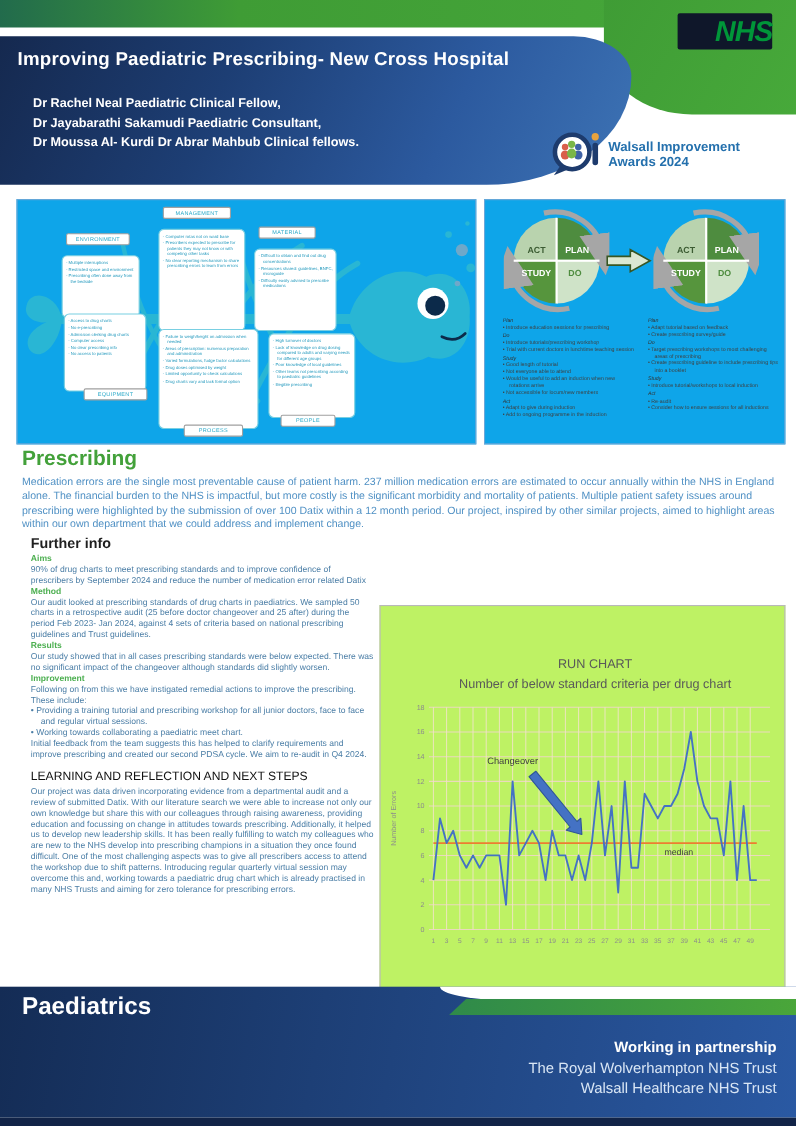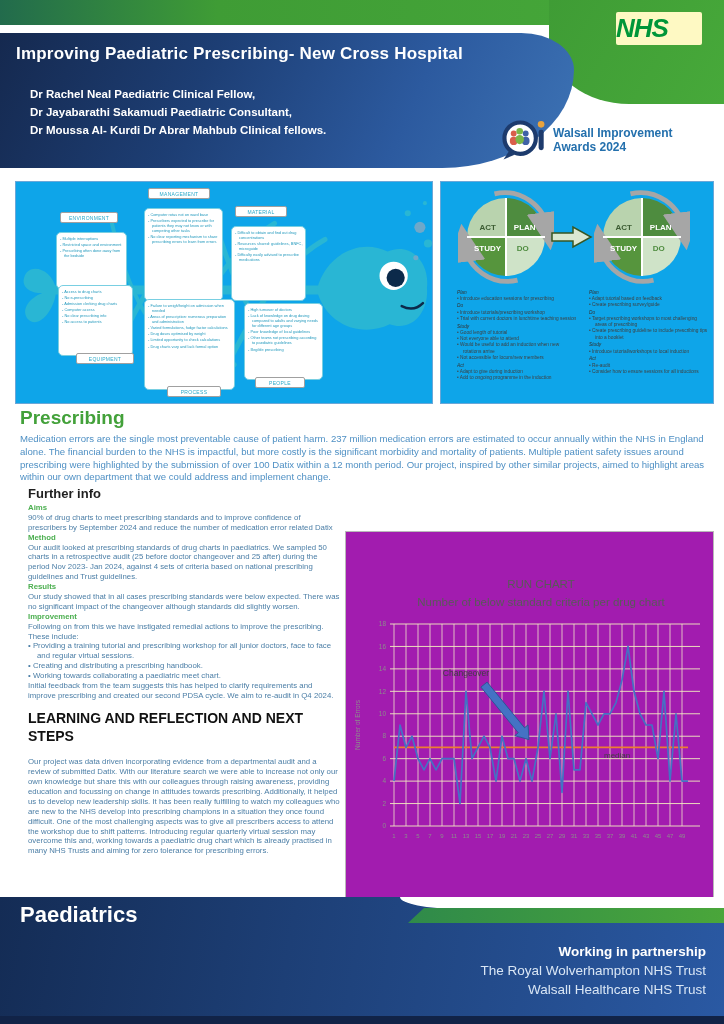--- a/index.html
+++ b/index.html
@@ -8,22 +8,22 @@
   
   .band-green-top{position:absolute;left:0;top:8;width:724px;height:25px;
      background:linear-gradient(90deg,#226b4c 0%,#3f9c35 30%,#47a93a 100%);}
   .green-corner{position:absolute;right:0;top:8;width:175px;height:104px;
      background:linear-gradient(120deg,#3f9c35,#47a93a);border-bottom-left-radius:80px 62px;}
   .banner-blue{position:absolute;left:0;top:33px;width:574px;height:135px;
      background:linear-gradient(115deg,#15294f 0%,#1d3e74 35%,#2c5a9f 70%,#3d73b5 100%);
      border-top-right-radius:60px 42px;border-bottom-right-radius:150px 112px;}
   .poster-title{position:absolute;left:16px;top:44px;color:#fff;font-size:17px;font-weight:bold;letter-spacing:.2px;}
   .authors{position:absolute;left:30px;top:86px;color:#fff;font-size:11.5px;font-weight:bold;line-height:1.55;}
-  .nhs-box{position:absolute;right:22px;top:12px;width:86px;height:33px;background:#fef9c3;border-radius:2px;
-     display:flex;align-items:center;justify-content:flex-start;}
+  .nhs-box{position:absolute;right:22px;top:12px;width:86px;height:33px;background:#0f172a;border-radius:2px;
+     display:flex;align-items:center;justify-content:flex-end;}
   .nhs-box span{color:#009639;font-size:26px;font-weight:900;font-style:italic;letter-spacing:-1px;}
   .qi-logo{position:absolute;left:498px;top:116px;display:flex;align-items:center;gap:7px;}
   .qi-text{font-size:12px;font-weight:bold;color:#2470ad;line-height:1.2;}
   
   .panel{position:absolute;background:#0ea5e9;border:1.5px solid #6aa7d8;}
   .fish-panel{left:15px;top:181px;width:416px;height:221px;}
   .pdsa-panel{left:440px;top:181px;width:272px;height:221px;}
   .fish-svg{position:absolute;left:0;top:0;width:100%;height:100%;}
   .fb-label{position:absolute;background:#fff;border:.8px solid #a0a0a0;border-radius:2px;
      font-size:5px;color:#29a9c9;text-align:center;padding:1.5px 1px;letter-spacing:.3px;z-index:3;}
@@ -44,23 +44,23 @@
   .pdsa-col{position:absolute;width:120px;font-size:4.8px;color:#3f3f3f;line-height:1.3;overflow:hidden;}
   .pdsa-col .sec{font-style:italic;color:#333;margin-top:1.5px;}
   .pdsa-col .itm{padding-left:6px;text-indent:-6px;}
   
   .intro-head{position:absolute;left:20px;top:407px;font-size:19px;font-weight:bold;color:#43a13a;}
   .intro-text{position:absolute;left:20px;top:433px;width:690px;font-size:9.6px;color:#4f90c4;line-height:1.33;}
   .further-head{position:absolute;left:28px;top:486px;font-size:13px;font-weight:bold;color:#1f1f1f;}
   .left-col{position:absolute;left:28px;top:503px;width:312px;font-size:7.8px;color:#4b7ea6;line-height:1.27;}
   .left-col .sec-t{color:#4caf50;font-weight:bold;}
   .left-col .blt{padding-left:9px;text-indent:-9px;}
-  .learn-t{font-size:14px;font-weight:bold;color:#111;margin-top:9px;margin-bottom:12px;}
-  
-  .chart-panel{position:absolute;left:345px;top:531px;width:367px;height:368px;background:#a21caf;border:1px solid #b9b9b9;}
+  .learn-t{font-size:11px;font-weight:normal;color:#111;margin-top:9px;margin-bottom:1px;}
+  
+  .chart-panel{position:absolute;left:345px;top:550px;width:367px;height:368px;background:#bef264;border:1px solid #b9b9b9;}
   
   .footer{position:absolute;left:0;top:897px;width:724px;height:119px;
      background:linear-gradient(100deg,#142c55 0%,#1d3f76 40%,#2a59a3 100%);}
   .foot-notch{position:absolute;left:400px;top:0;width:324px;height:12px;background:#fff;border-bottom-left-radius:60px 12px;}
   .foot-green{position:absolute;left:408px;top:11px;width:316px;height:15px;
      background:linear-gradient(90deg,#2f8a4a,#4aa63a);clip-path:polygon(16px 0,100% 0,100% 100%,0 100%);}
   .dept{position:absolute;left:20px;top:5px;color:#fff;font-size:22px;font-weight:bold;}
   .partner{position:absolute;right:18px;top:46px;text-align:right;line-height:1.4;}
   .partner .p1{color:#fff;font-size:13.5px;font-weight:bold;}
   .partner .trust{color:#d9e6f5;font-size:13.5px;}
@@ -243,28 +243,27 @@
   </div>
 
   <div class="intro-head">Prescribing</div>
   <div class="intro-text">Medication errors are the single most preventable cause of patient harm.  237 million medication errors are estimated to occur annually within the NHS in England alone. The financial burden to the NHS is impactful, but more costly is the significant morbidity and mortality of patients. Multiple patient safety issues around prescribing were highlighted by the submission of over 100 Datix within a 12 month period. Our project, inspired by other similar projects, aimed to highlight areas within our own department that we could address and implement change.</div>
 
   <div class="further-head">Further info</div>
   <div class="left-col">
     <div class="sec-t">Aims</div>
     <div>90% of drug charts to meet prescribing standards and to improve confidence of prescribers by September 2024 and reduce the number of medication error related Datix</div>
     <div class="sec-t">Method</div>
-    <div>Our audit looked at prescribing standards of drug charts in paediatrics. We sampled 50 charts in a retrospective audit (25 before doctor changeover and 25 after) during the period Nov 2023- Jan 2024, against 4 sets of criteria based on national prescribing guidelines and Trust guidelines.</div>
+    <div>Our audit looked at prescribing standards of drug charts in paediatrics. We sampled 50 charts in a retrospective audit (25 before doctor changeover and 25 after) during the period Feb 2023- Jan 2024, against 4 sets of criteria based on national prescribing guidelines and Trust guidelines.</div>
     <div class="sec-t">Results</div>
     <div>Our study showed that in all cases prescribing standards were below expected.  There was no significant impact of the changeover although standards did slightly worsen.</div>
     <div class="sec-t">Improvement</div>
     <div>Following on from this we have instigated remedial actions to improve the prescribing. These include:</div>
     <div id="imp-bullets">
         <div class="blt">•  Providing a training tutorial and prescribing workshop for all junior doctors, face to face and regular virtual sessions.</div>
-        <div class="blt">•  Creating and distributing a prescribing handbook.</div>
         <div class="blt">•  Working towards collaborating a paediatric meet chart.</div>
       </div>
     <div>Initial feedback from the team suggests this has helped to clarify requirements and improve prescribing and created our second PDSA cycle. We aim to re-audit in Q4 2024.</div>
     <div class="learn-t">LEARNING AND REFLECTION AND NEXT STEPS</div>
     <div>Our project was data driven incorporating evidence from a departmental audit and a review of submitted Datix.  With our literature search we were able to increase not only our own knowledge but share this with our colleagues through raising awareness, providing education and focussing on change in attitudes towards prescribing. Additionally, it helped us to develop new leadership skills. It has been really fulfilling to watch my colleagues who are new to the NHS develop into prescribing champions in a situation they once found difficult. One of the most challenging aspects was to give all prescribers access to attend the workshop due to shift patterns.  Introducing regular quarterly  virtual session may overcome this and, working towards a paediatric drug chart which is already practised in many NHS Trusts  and aiming for zero tolerance for prescribing errors.</div>
   </div>
 
   <div class="chart-panel">
     <svg id="runchart" width="365" height="366" viewBox="0 0 365 366">
         <text x="195" y="56" text-anchor="middle" font-size="11.5" fill="#595959">RUN CHART</text>

